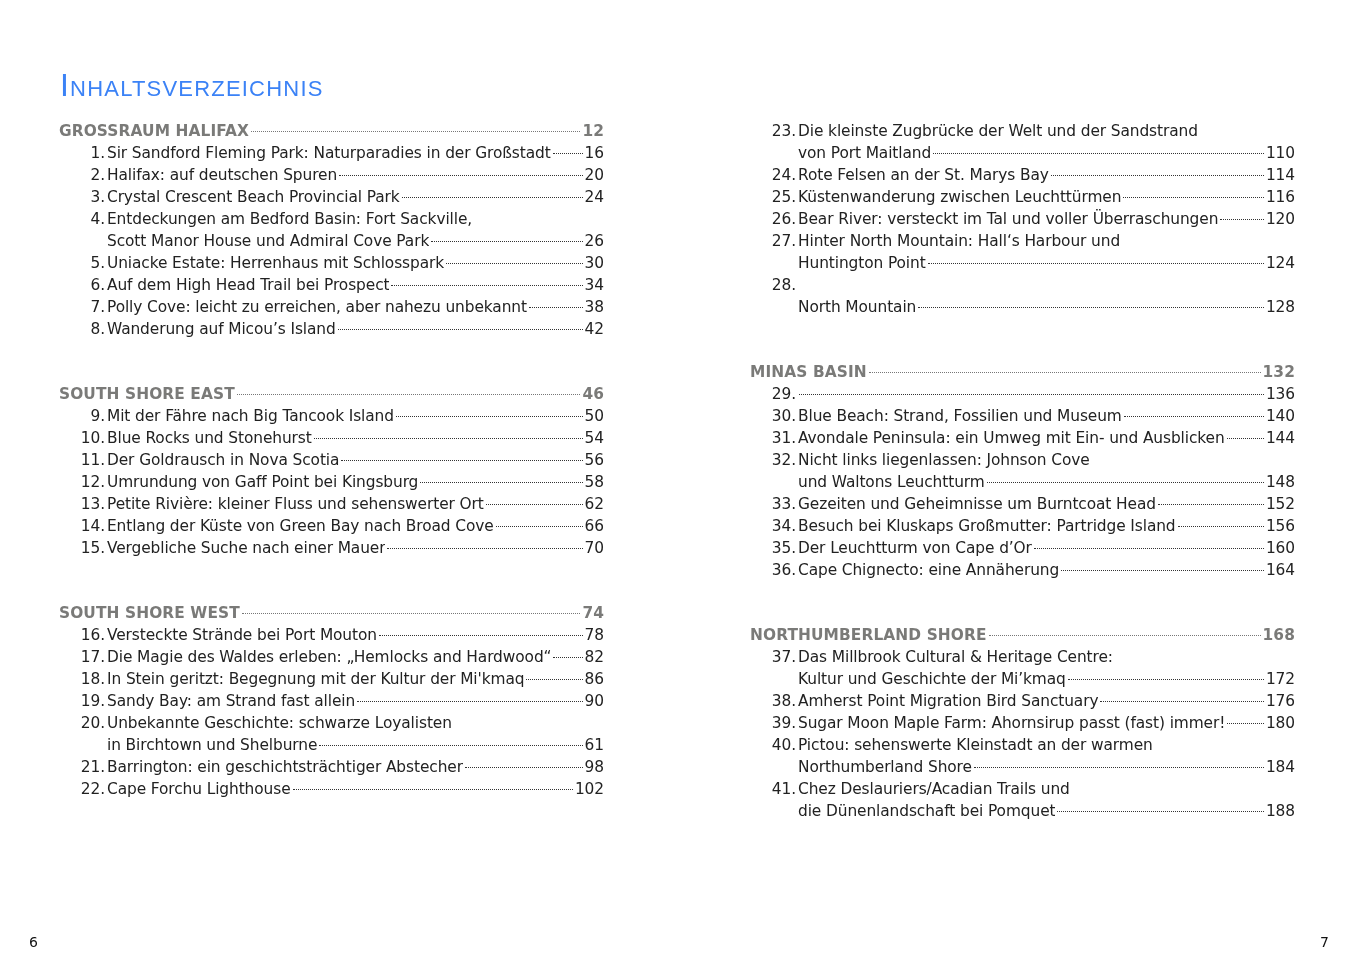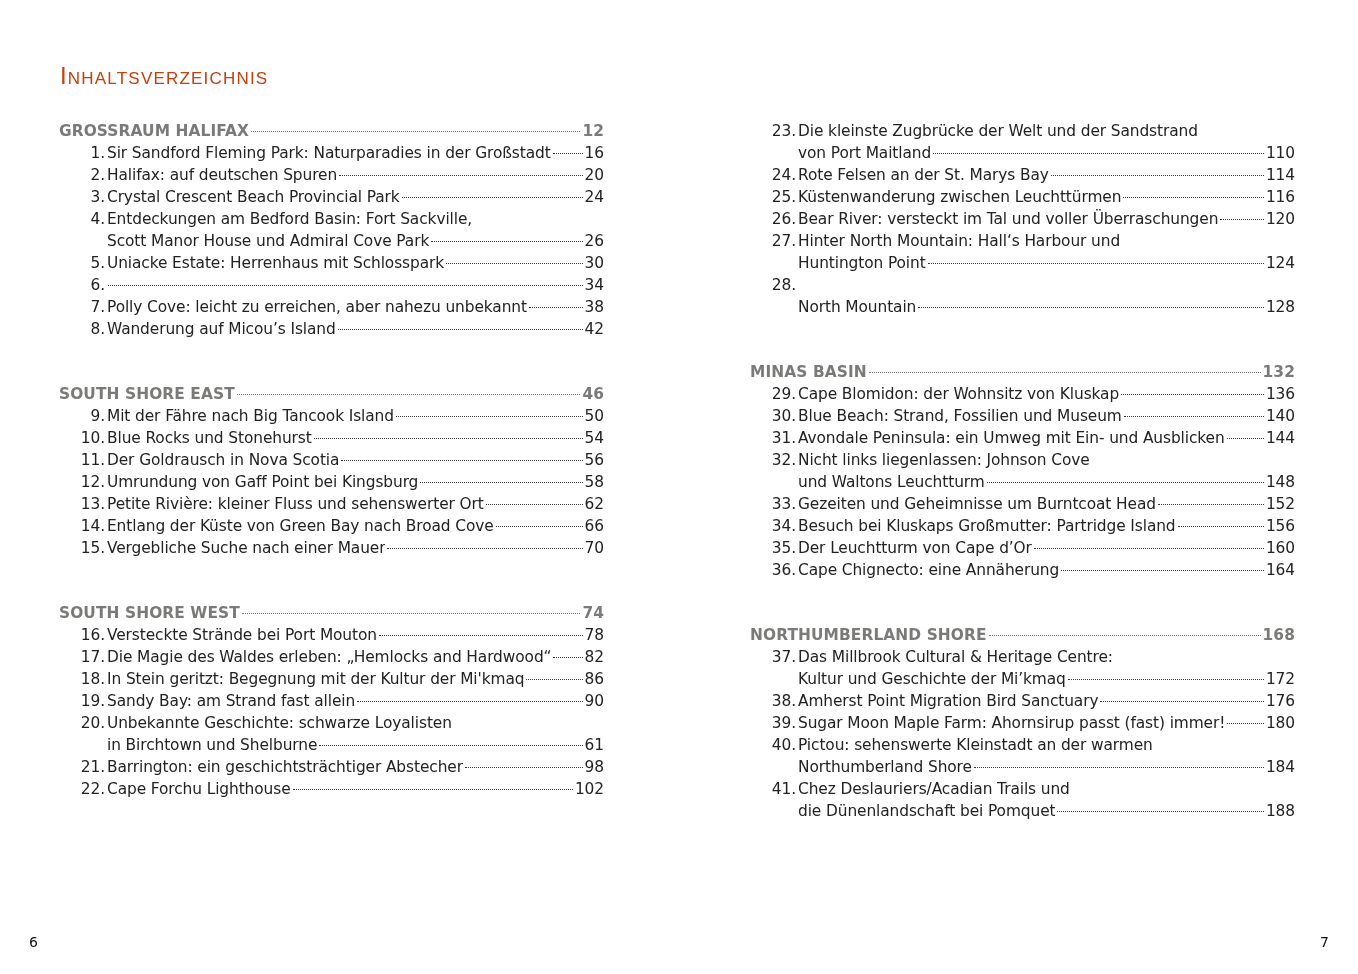--- a/index.html
+++ b/index.html
@@ -3,22 +3,22 @@
   <meta charset="utf-8">
   <style>
     html, body { margin: 0; padding: 0; background: #ffffff; }
     body {
       width: 1358px; height: 974px; position: relative; overflow: hidden;
       font-family: "DejaVu Sans", sans-serif; color: #222222;
     }
     .page-title {
       position: absolute; left: 60px; top: 46px;
       font-family: "Liberation Sans", sans-serif;
-      font-size: 24px; font-variant: small-caps; letter-spacing: 1.2px;
-      color: #c2410c; font-weight: normal;
+      font-size: 32px; font-variant: small-caps; letter-spacing: 1.2px;
+      color: #3b82f6; font-weight: normal;
     }
     .column { position: absolute; top: 120px; }
     .col-left { left: 59px; width: 545px; }
     .col-right { left: 750px; width: 545px; }
     .section { margin-bottom: 43px; }
     .row {
       display: flex; align-items: baseline;
       font-size: 15.4px; line-height: 22px; white-space: nowrap;
       letter-spacing: -0.1px;
     }
@@ -81,20 +81,21 @@
         <span class="page">26</span>
       </div>
       <div class="row entry">
         <span class="num">5.</span>
         <span class="text">Uniacke Estate: Herrenhaus mit Schlosspark</span>
         <span class="leader"></span>
         <span class="page">30</span>
       </div>
       <div class="row entry">
         <span class="num">6.</span>
+        <span class="text">Auf dem High Head Trail bei Prospect</span>
         <span class="leader"></span>
         <span class="page">34</span>
       </div>
       <div class="row entry">
         <span class="num">7.</span>
         <span class="text">Polly Cove: leicht zu erreichen, aber nahezu unbekannt</span>
         <span class="leader"></span>
         <span class="page">38</span>
       </div>
       <div class="row entry">
@@ -258,21 +259,20 @@
       </div>
     </div>
     <div class="section">
       <div class="row heading">
         <span class="text">MINAS BASIN</span>
         <span class="leader"></span>
         <span class="page">132</span>
       </div>
       <div class="row entry">
         <span class="num">29.</span>
-        <span class="text">Cape Blomidon: der Wohnsitz von Kluskap</span>
         <span class="leader"></span>
         <span class="page">136</span>
       </div>
       <div class="row entry">
         <span class="num">30.</span>
         <span class="text">Blue Beach: Strand, Fossilien und Museum</span>
         <span class="leader"></span>
         <span class="page">140</span>
       </div>
       <div class="row entry">

